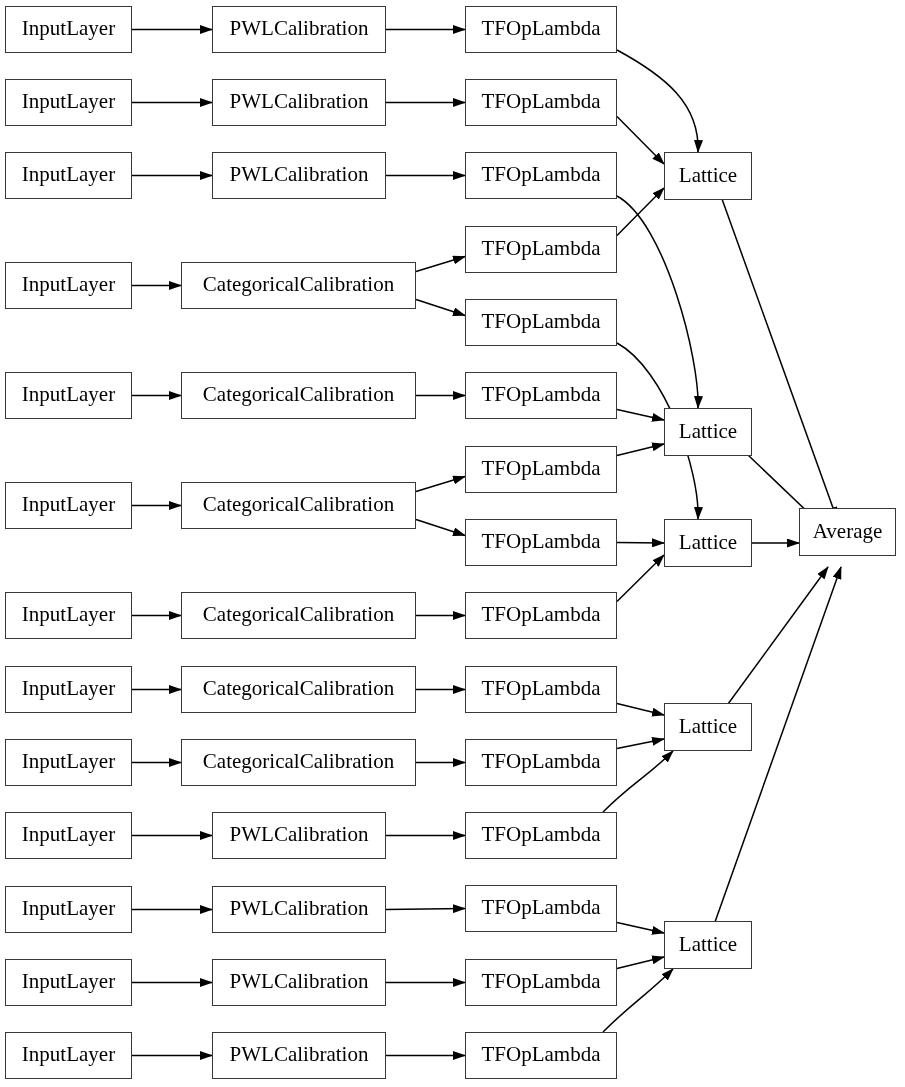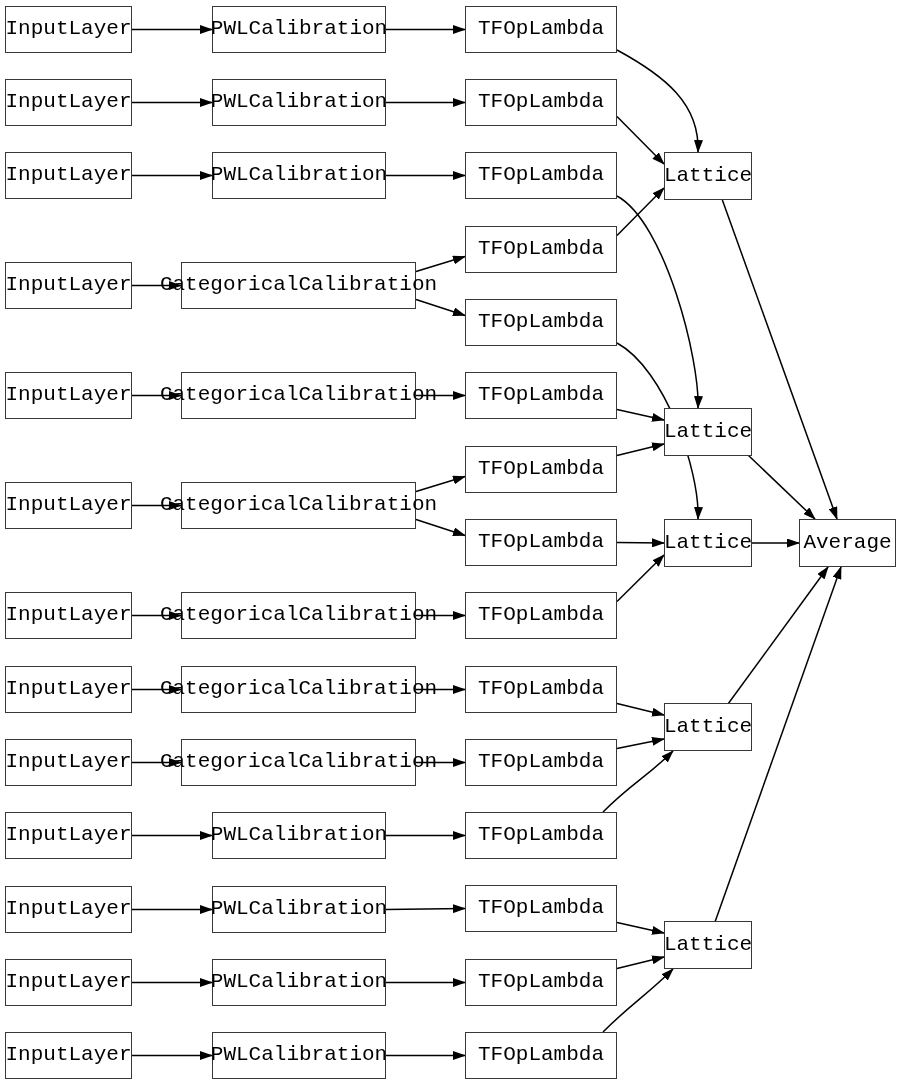--- a/index.html
+++ b/index.html
@@ -6,21 +6,21 @@
     margin: 0;
     padding: 0;
     background: #ffffff;
   }
   .canvas {
     position: relative;
     width: 905px;
     height: 1087px;
     background: #ffffff;
     overflow: hidden;
-    font-family: Liberation Mono, monospace;
+    font-family: Liberation Serif, serif;
   }
   #edge-layer {
     position: absolute;
     left: 0;
     top: 0;
   }
   #node-layer {
     position: absolute;
     left: 0;
     top: 0;
@@ -243,17 +243,17 @@
       </div>
       <div class="node" style="left: 664px; top: 519px; width: 88px; height: 48px; background: rgb(255, 255, 255); border-color: rgb(56, 56, 56);">
         <span>Lattice</span>
       </div>
       <div class="node" style="left: 664px; top: 703px; width: 88px; height: 48px; background: rgb(255, 255, 255); border-color: rgb(56, 56, 56);">
         <span>Lattice</span>
       </div>
       <div class="node" style="left: 664px; top: 921px; width: 88px; height: 48px; background: rgb(255, 255, 255); border-color: rgb(56, 56, 56);">
         <span>Lattice</span>
       </div>
-      <div class="node" style="left: 799px; top: 519px; width: 97px; height: 48px; background: rgb(255, 255, 255); border-color: rgb(56, 56, 56);">
+      <div class="node" style="left: 799px; top: 508px; width: 97px; height: 48px; background: rgb(255, 255, 255); border-color: rgb(56, 56, 56);">
         <span>Average</span>
       </div>
     </div>
 </div>
 
 </body></html>

